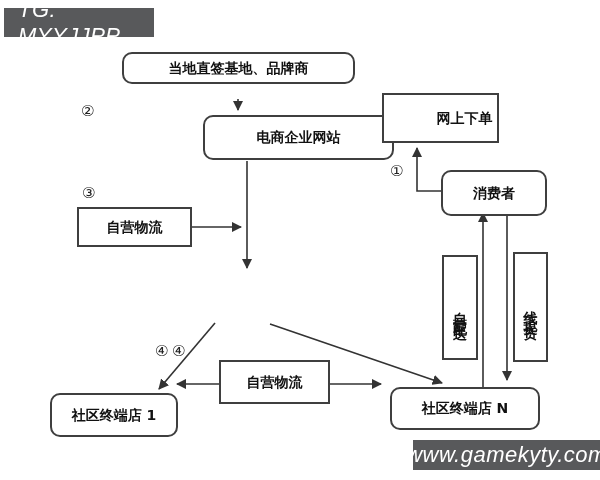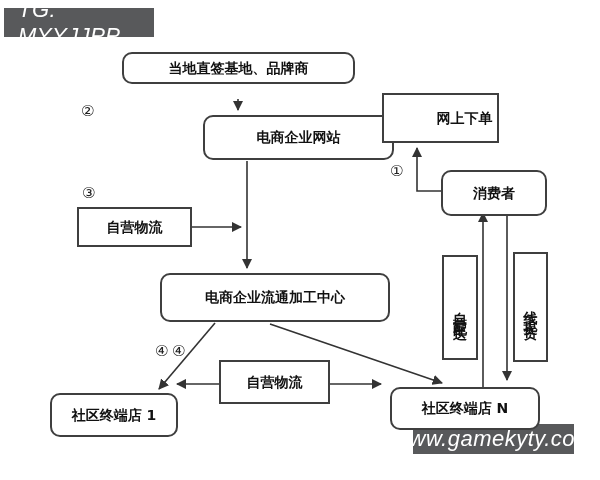--- a/index.html
+++ b/index.html
@@ -50,33 +50,32 @@
     <path class="conn" marker-end="url(#arr)" d="M215,323 L159,389"></path>
     <path class="conn" marker-end="url(#arr)" d="M270,324 L442,383"></path>
     <path class="conn" marker-end="url(#arr)" d="M219,384 L177,384"></path>
     <path class="conn" marker-end="url(#arr)" d="M330,384 L381,384"></path>
     <path class="conn" marker-end="url(#arr)" d="M483,387 L483,213"></path>
     <path class="conn" marker-end="url(#arr)" d="M507,209 L507,380"></path>
   </svg>
 
   <div class="banner" style="left:4px;top:8px;width:136px;height:29px;padding-left:14px;">TG: MYYJJPP</div>
 
-  <div class="banner" style="left:413px;top:424px;width:161px;height:30px;justify-content:center;">www.gamekyty.com</div>
+  <div class="banner" style="left:413px;top:440px;width:187px;height:30px;justify-content:center;">www.gamekyty.com</div>
 
   <div class="node rounded" style="left:122px;top:52px;width:233px;height:32px;">当地直签基地、品牌商</div>
 
   <div class="node rounded" style="left:157px;top:115px;width:191px;height:45px;margin-left:46px;">电商企业网站</div>
 
   <div class="node" style="left:382px;top:93px;width:117px;height:50px;padding-left:48px;">网上下单</div>
 
   <div class="node rounded" style="left:441px;top:170px;width:106px;height:46px;">消费者</div>
 
   <div class="node" style="left:77px;top:207px;width:115px;height:40px;">自营物流</div>
 
-  <div class="node rounded" style="left:160px;top:273px;width:230px;height:49px;">电商企业流通加工中心</div>
 
   <div class="node vertical" style="left:442px;top:255px;width:36px;height:105px;">自营配送</div>
 
   <div class="node vertical" style="left:513px;top:252px;width:35px;height:110px;">线下提货</div>
 
   <div class="node" style="left:219px;top:360px;width:111px;height:44px;">自营物流</div>
 
   <div class="node rounded" style="left:50px;top:393px;width:128px;height:44px;">社区终端店 1</div>
 
   <div class="node rounded" style="left:390px;top:387px;width:150px;height:43px;">社区终端店 N</div>

